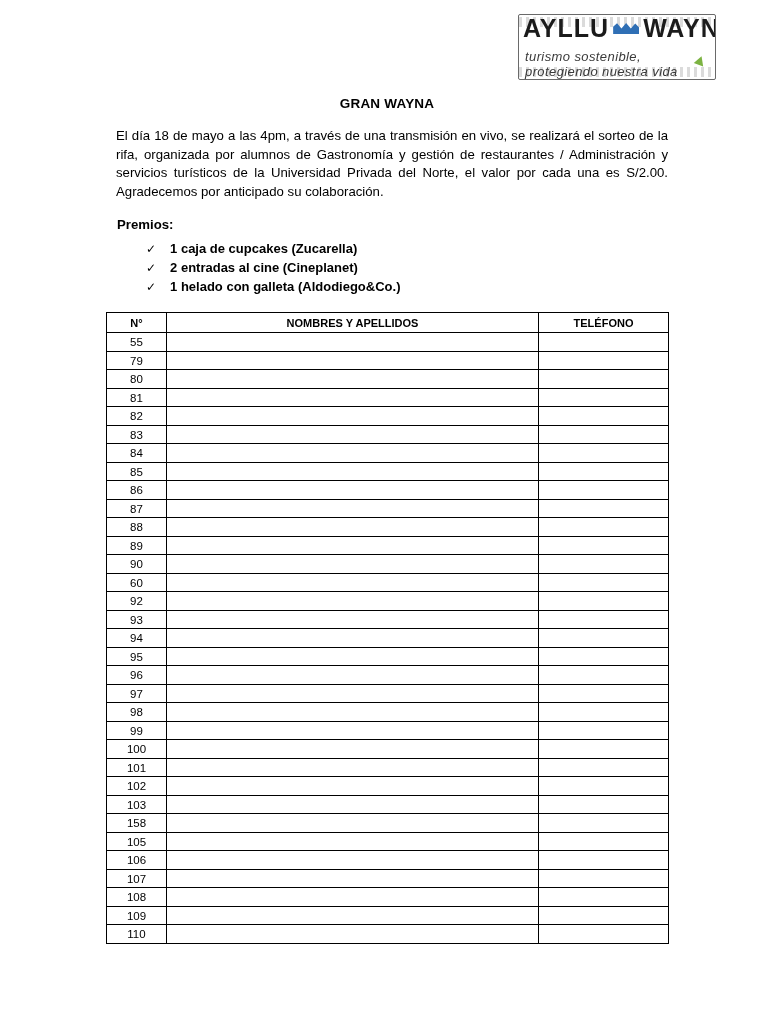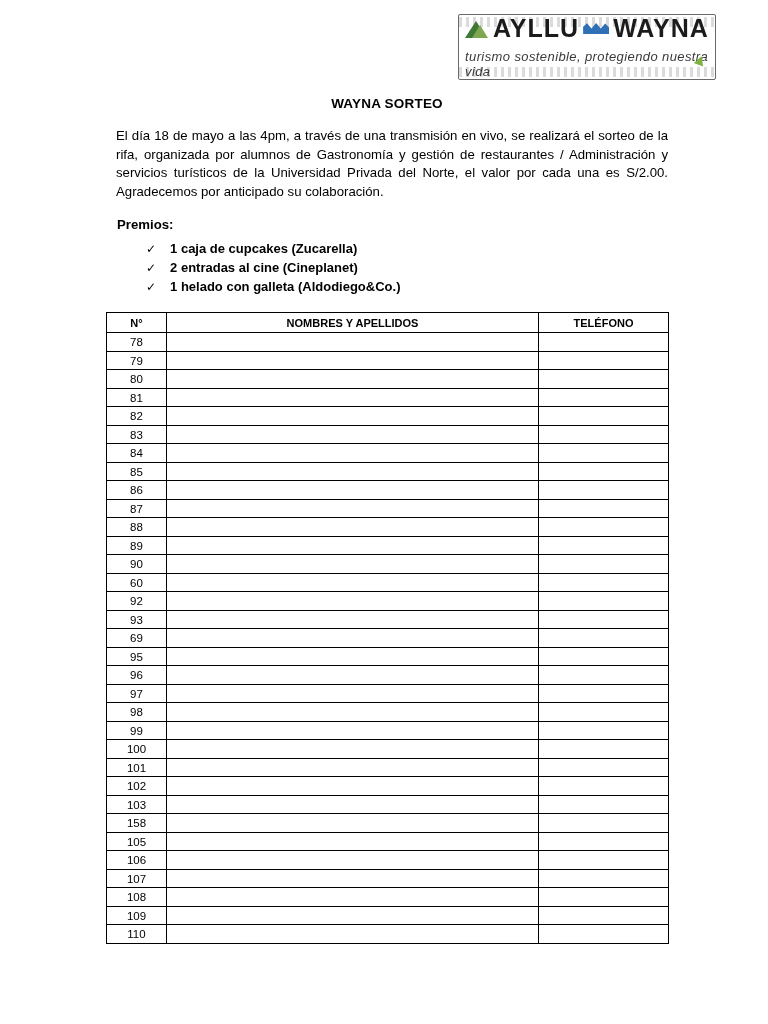--- a/index.html
+++ b/index.html
@@ -21,21 +21,21 @@
     box-sizing: border-box;
     padding: 18px 100px 0 106px;
     position: relative;
   }
 
   
   .logo-wrap {
     position: absolute;
     top: 14px;
     right: 52px;
-    width: 258px;
+    width: 198px;
     height: 66px;
   }
   .logo-frame {
     position: absolute;
     inset: 0;
     border: 1px solid #6a6a6a;
     border-radius: 2px;
     background: #ffffff;
     overflow: hidden;
   }
@@ -212,21 +212,21 @@
             <span class="wave"></span>
           </span>
           <span class="logo-text">WAYNA</span>
         </div>
         <div class="logo-sub">turismo sostenible, protegiendo nuestra vida</div>
       </div>
       <span class="logo-leaf"></span>
     </div>
   </div>
 
-  <h1 class="doc-title">WAYNA SORTEO</h1>
+  <h1 class="doc-title">GRAN WAYNA</h1>
 
   <p class="paragraph">El día 18 de mayo a las 4pm, a través de una transmisión en vivo, se realizará el sorteo de la rifa, organizada por alumnos de Gastronomía y gestión de restaurantes / Administración y servicios turísticos de la Universidad Privada del Norte, el valor por cada una es S/2.00. Agradecemos por anticipado su colaboración.</p>
 
   <p class="section-label">Premios:</p>
 
   <ul class="prizes">
     <li>
       <span class="check">✓</span>
       <span>1 caja de cupcakes (Zucarella)</span>
     </li>
@@ -248,21 +248,21 @@
     </colgroup>
     <thead>
       <tr>
         <th>N°</th>
         <th>NOMBRES Y APELLIDOS</th>
         <th>TELÉFONO</th>
       </tr>
     </thead>
     <tbody>
         <tr>
-          <td class="num">78</td>
+          <td class="num">55</td>
           <td></td>
           <td></td>
         </tr>
         <tr>
           <td class="num">79</td>
           <td></td>
           <td></td>
         </tr>
         <tr>
           <td class="num">80</td>
@@ -328,21 +328,21 @@
           <td class="num">92</td>
           <td></td>
           <td></td>
         </tr>
         <tr>
           <td class="num">93</td>
           <td></td>
           <td></td>
         </tr>
         <tr>
-          <td class="num">69</td>
+          <td class="num">94</td>
           <td></td>
           <td></td>
         </tr>
         <tr>
           <td class="num">95</td>
           <td></td>
           <td></td>
         </tr>
         <tr>
           <td class="num">96</td>

